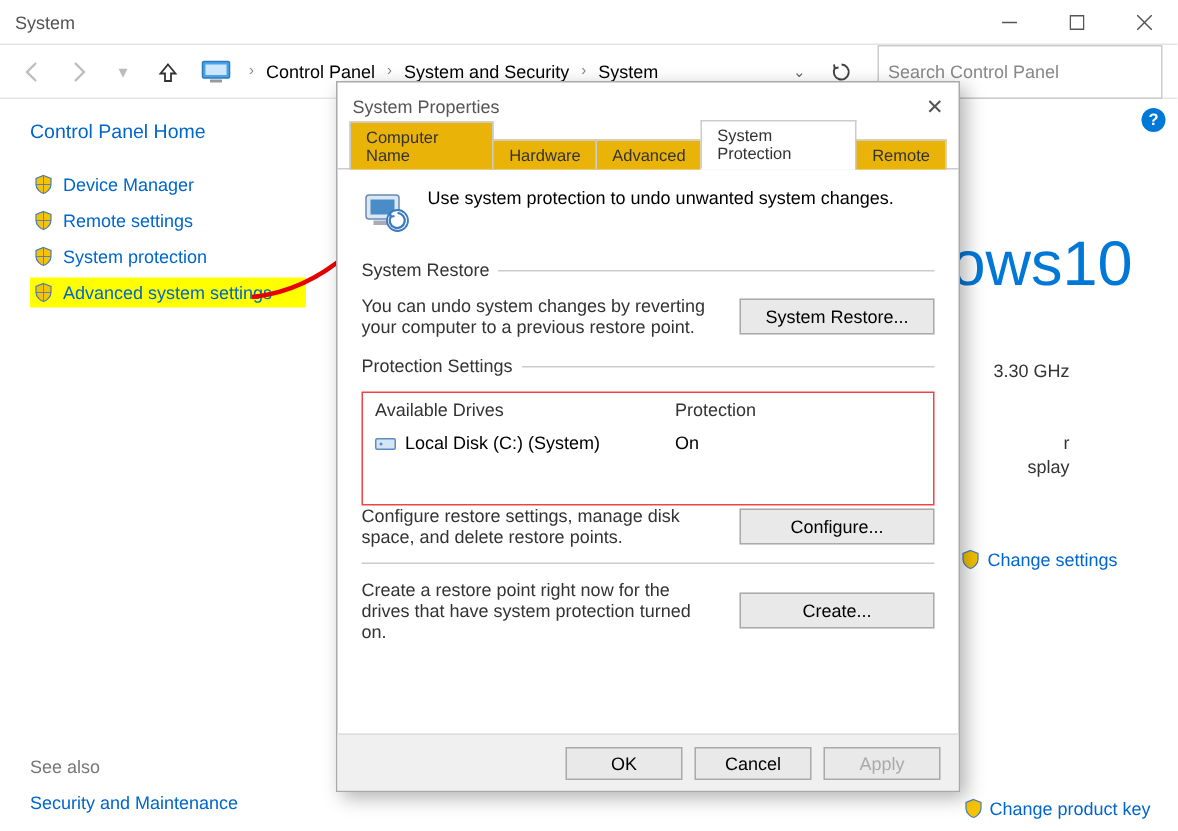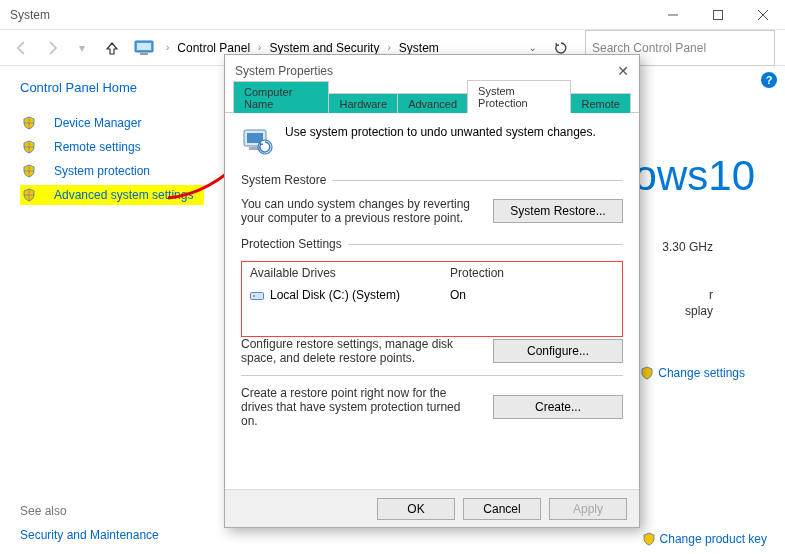--- a/index.html
+++ b/index.html
@@ -21,21 +21,21 @@
     .crumb { padding: 2px 4px; }
     .crumb-sep { color: #888; font-size: 10px; padding: 0 2px; }
     .addr-drop { margin-left: auto; color: #666; font-size: 10px; }
     .refresh-btn { width: 24px; height: 24px; display: flex; align-items: center; justify-content: center; color: #444; margin: 0 6px; }
     .search-box { width: 190px; height: 36px; border: 1px solid #ccc; padding: 0 6px; color: #888; display: flex; align-items: center; }
     
     
     .main { display: flex; position: relative; height: calc(100% - 66px); }
     .sidebar { width: 210px; padding: 14px 6px 0 20px; }
     .cp-home { color: #0066cc; font-size: 13px; margin-bottom: 18px; display: block; }
-    .sb-item { display: flex; align-items: center; gap: 18px; padding: 3px 2px; margin-bottom: 4px; }
+    .sb-item { display: flex; align-items: center; gap: 6px; padding: 3px 2px; margin-bottom: 4px; }
     .sb-item a { color: #0066cc; text-decoration: none; }
     .sb-highlight { background: #ffff00; }
     .shield-icon { width: 14px; height: 14px; }
     .see-also { position: absolute; bottom: 36px; left: 20px; color: #777; }
     .see-also-link { position: absolute; bottom: 12px; left: 20px; color: #0066cc; }
     
     .content-right { flex: 1; position: relative; }
     .win10-brand { position: absolute; right: 30px; top: 86px; font-size: 42px; font-weight: 300; color: #0078d7; }
     .spec-txt { position: absolute; right: 72px; color: #333; }
     .spec1 { top: 174px; } .spec2 { top: 222px; } .spec3 { top: 238px; }
@@ -44,21 +44,21 @@
     .help-icon { position: absolute; right: 8px; top: 6px; width: 16px; height: 16px; background: #0078d7; border-radius: 50%; color: #fff; text-align: center; line-height: 16px; font-size: 11px; font-weight: bold; }
     
     
     .red-arrow { position: absolute; left: 160px; top: 146px; pointer-events: none; z-index: 5; }
     
     
     .dialog { position: absolute; left: 224px; top: 54px; width: 416px; height: 474px; background: #fff; border: 1px solid #aaa; box-shadow: 4px 4px 12px rgba(0,0,0,0.3); z-index: 10; }
     .dlg-title { display: flex; align-items: center; padding: 8px 10px; color: #555; }
     .dlg-close { margin-left: auto; color: #555; font-size: 14px; }
     .tabs { display: flex; border-bottom: 1px solid #ccc; padding: 0 8px; height: 26px; align-items: flex-end; }
-    .tab { padding: 4px 10px 3px; border: 1px solid #ccc; border-bottom: none; background: #14b8a6; color: #333; font-size: 11px; cursor: pointer; position: relative; top: 1px; }
+    .tab { padding: 4px 10px 3px; border: 1px solid #ccc; border-bottom: none; background: #eab308; color: #333; font-size: 11px; cursor: pointer; position: relative; top: 1px; }
     .tab.active { background: #fff; border-bottom: 1px solid #fff; }
     .tab + .tab { margin-left: -1px; }
     .dlg-body { padding: 12px 16px; }
     .intro-row { display: flex; gap: 12px; align-items: flex-start; margin-bottom: 16px; }
     .protect-icon { width: 32px; height: 32px; flex-shrink: 0; }
     
     .fieldset { margin-bottom: 12px; }
     .fieldset-legend { display: flex; align-items: center; gap: 6px; margin-bottom: 10px; }
     .fieldset-legend span { color: #333; }
     .fieldset-legend hr { flex: 1; border: none; border-top: 1px solid #ccc; }

